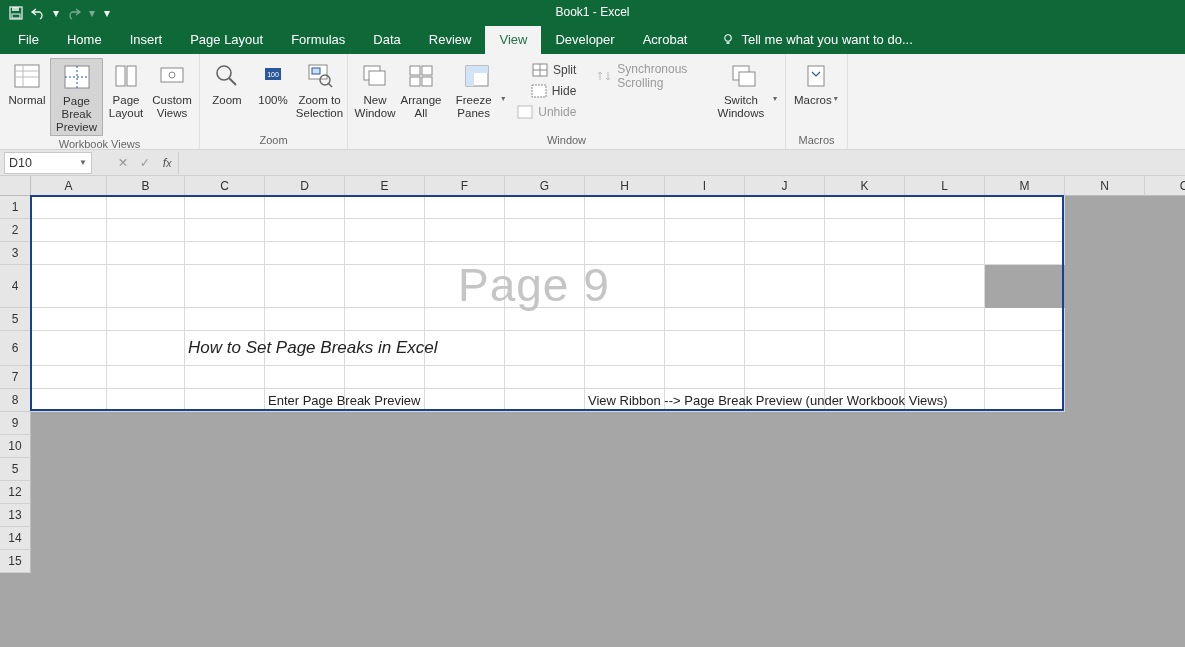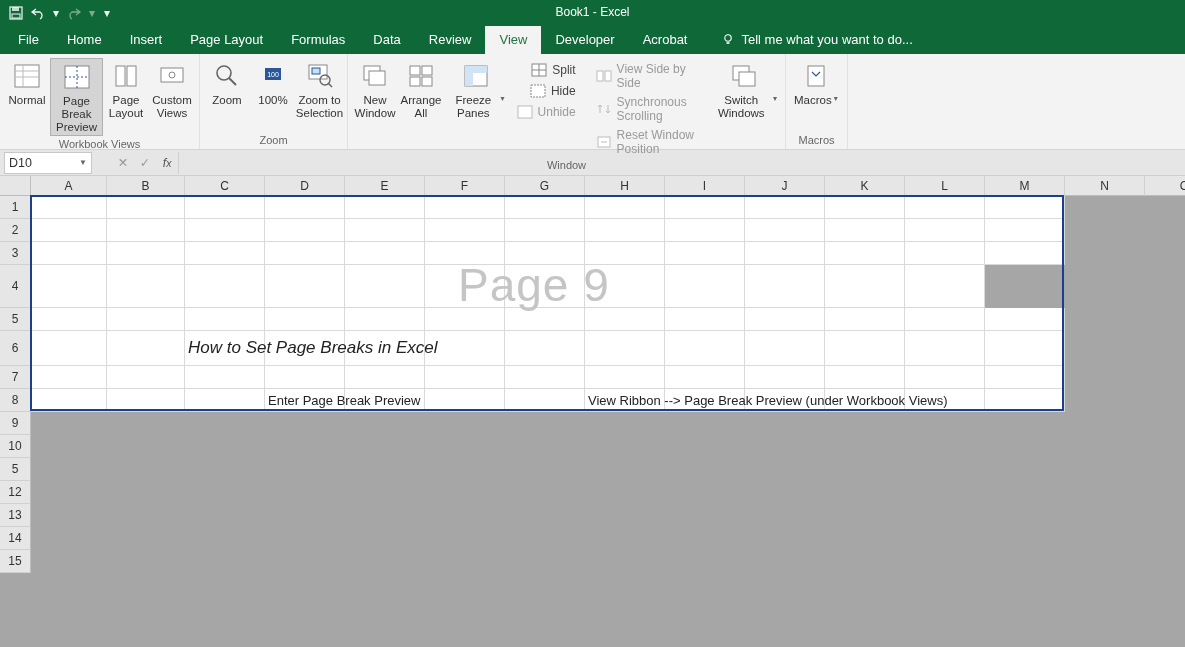--- a/index.html
+++ b/index.html
@@ -248,42 +248,24 @@
                 <rect x="1" y="1" width="14" height="12" fill="#fff" stroke="#bbb"></rect>
               </svg>
             </span>
             <span>Unhide</span>
           </div>
       </div>
       <div style="display:flex;flex-direction:column;gap:3px;padding:3px 4px 0 6px">
         <div class="smallrow disabled">
             <span class="small-ic">
               <svg width="16" height="14" viewBox="0 0 16 14">
-                <rect x="1" y="2" width="6" height="10" fill="#fff" stroke="#bbb"></rect>
-                <rect x="9" y="2" width="6" height="10" fill="#fff" stroke="#bbb"></rect>
-              </svg>
-            </span>
-            <span>View Side by Side</span>
-          </div>
-        <div class="smallrow disabled">
-            <span class="small-ic">
-              <svg width="16" height="14" viewBox="0 0 16 14">
                 <path d="M4 3v8M12 3v8M2 5l2-2 2 2M10 9l2 2 2-2" fill="none" stroke="#bbb"></path>
               </svg>
             </span>
             <span>Synchronous Scrolling</span>
-          </div>
-        <div class="smallrow disabled">
-            <span class="small-ic">
-              <svg width="16" height="14" viewBox="0 0 16 14">
-                <rect x="2" y="2" width="12" height="10" fill="#fff" stroke="#bbb"></rect>
-                <path d="M5 7h6" stroke="#bbb"></path>
-              </svg>
-            </span>
-            <span>Reset Window Position</span>
           </div>
       </div>
       <div class="bigbtn">
         <span class="ic">
             <svg width="28" height="26" viewBox="0 0 28 26">
               <rect x="3" y="3" width="16" height="14" fill="#fff" stroke="#888"></rect>
               <rect x="9" y="9" width="16" height="14" fill="#fff" stroke="#888"></rect>
             </svg>
           </span>
         <span class="lbl">

